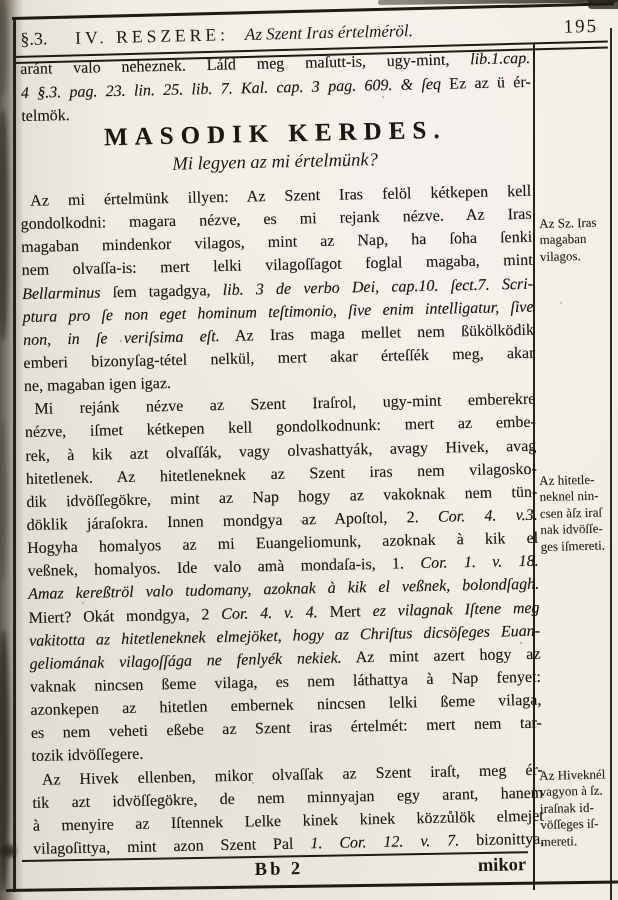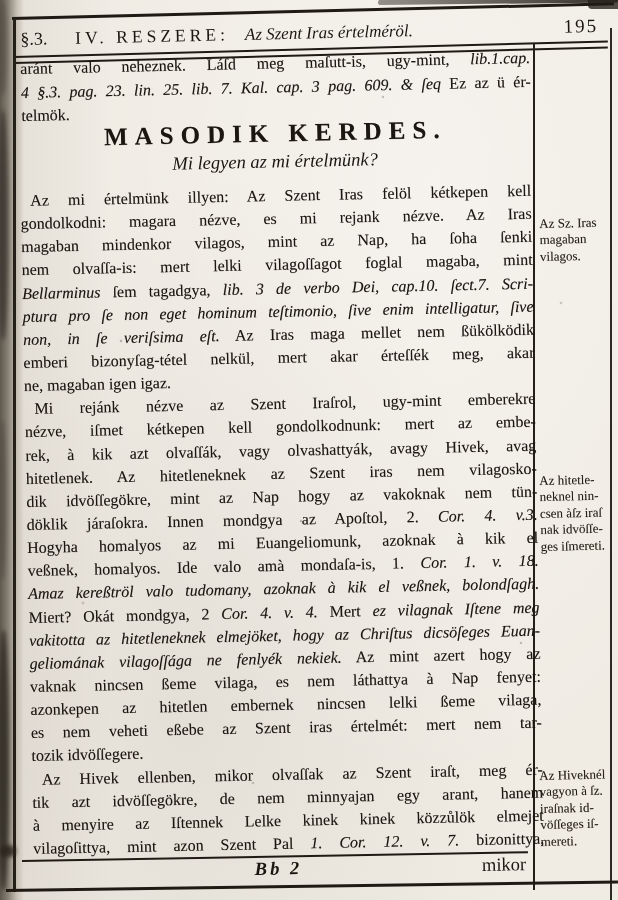--- a/index.html
+++ b/index.html
@@ -58,22 +58,22 @@
   .line.nj{text-align-last:left;}
   .line .it{font-style:italic;}
   .heading{position:absolute;left:20px;top:125px;width:510px;text-align:center;
            font-weight:bold;font-size:25px;letter-spacing:7px;transform:rotate(-1.25deg);transform-origin:0 0;
            text-shadow:0.3px 0.3px 0.5px rgba(20,15,8,0.4);}
   .subtitle{position:absolute;left:20px;top:157px;width:510px;text-align:center;
             font-style:italic;font-size:18.5px;transform:rotate(-1.25deg);transform-origin:0 0;}
   
   .footer{position:absolute;left:20px;top:863px;width:510px;height:24px;
           transform:rotate(-1deg);transform-origin:0 0;font-size:18px;}
-  .sig{position:absolute;left:46%;font-weight:bold;letter-spacing:3px;font-size:18.5px;font-style:italic;}
-  .catch{position:absolute;right:4px;font-size:18.5px;font-weight:normal;}
+  .sig{position:absolute;left:46%;font-weight:bold;letter-spacing:3px;font-size:18.5px;}
+  .catch{position:absolute;right:4px;font-size:18.5px;font-weight:bold;}
   
   .mnote{position:absolute;left:539px;width:72px;font-size:13px;line-height:16.4px;
          color:#241e15;transform:rotate(-1.3deg);transform-origin:0 0;
          text-shadow:0.2px 0.2px 0.3px rgba(20,15,8,0.3);}
   .mline{white-space:nowrap;}
 </style>
 </head>
 <body>
 
 <div class="page">

